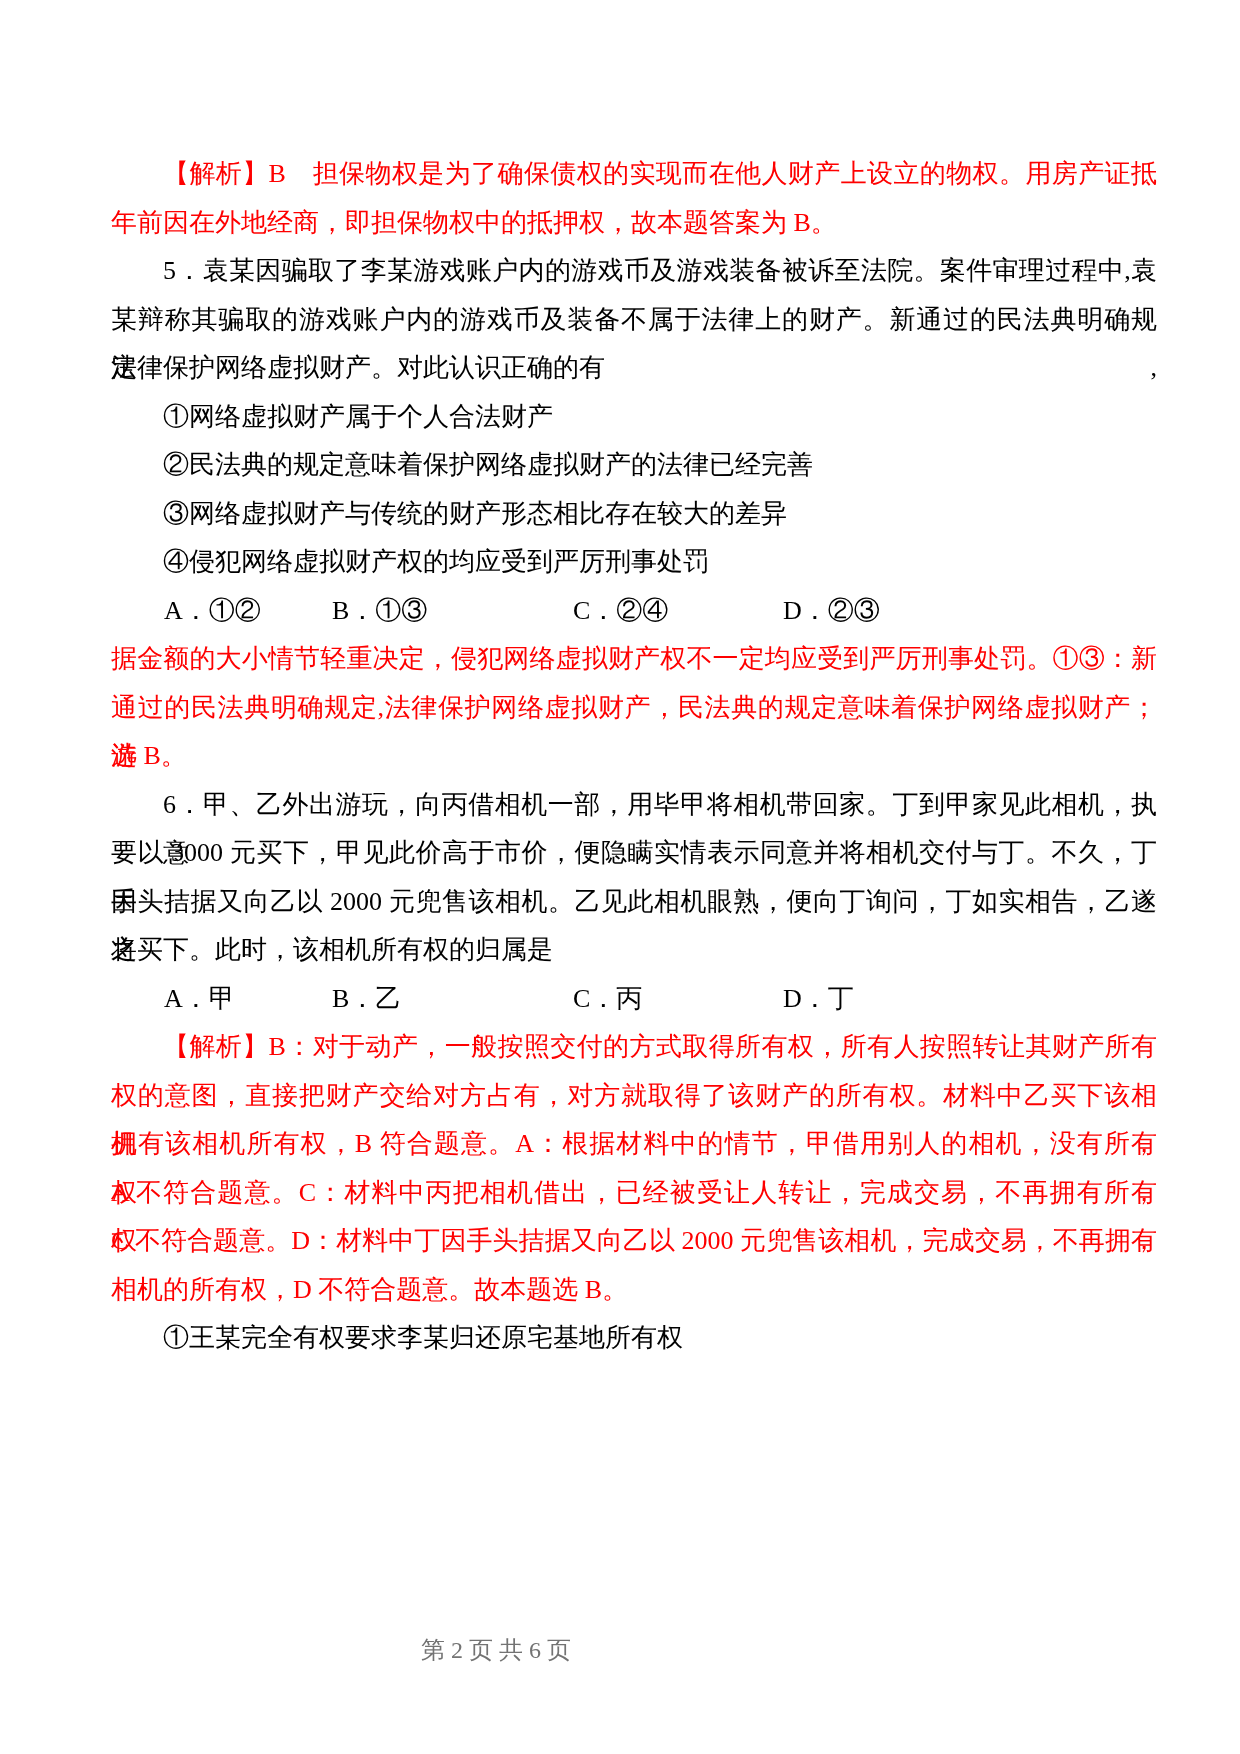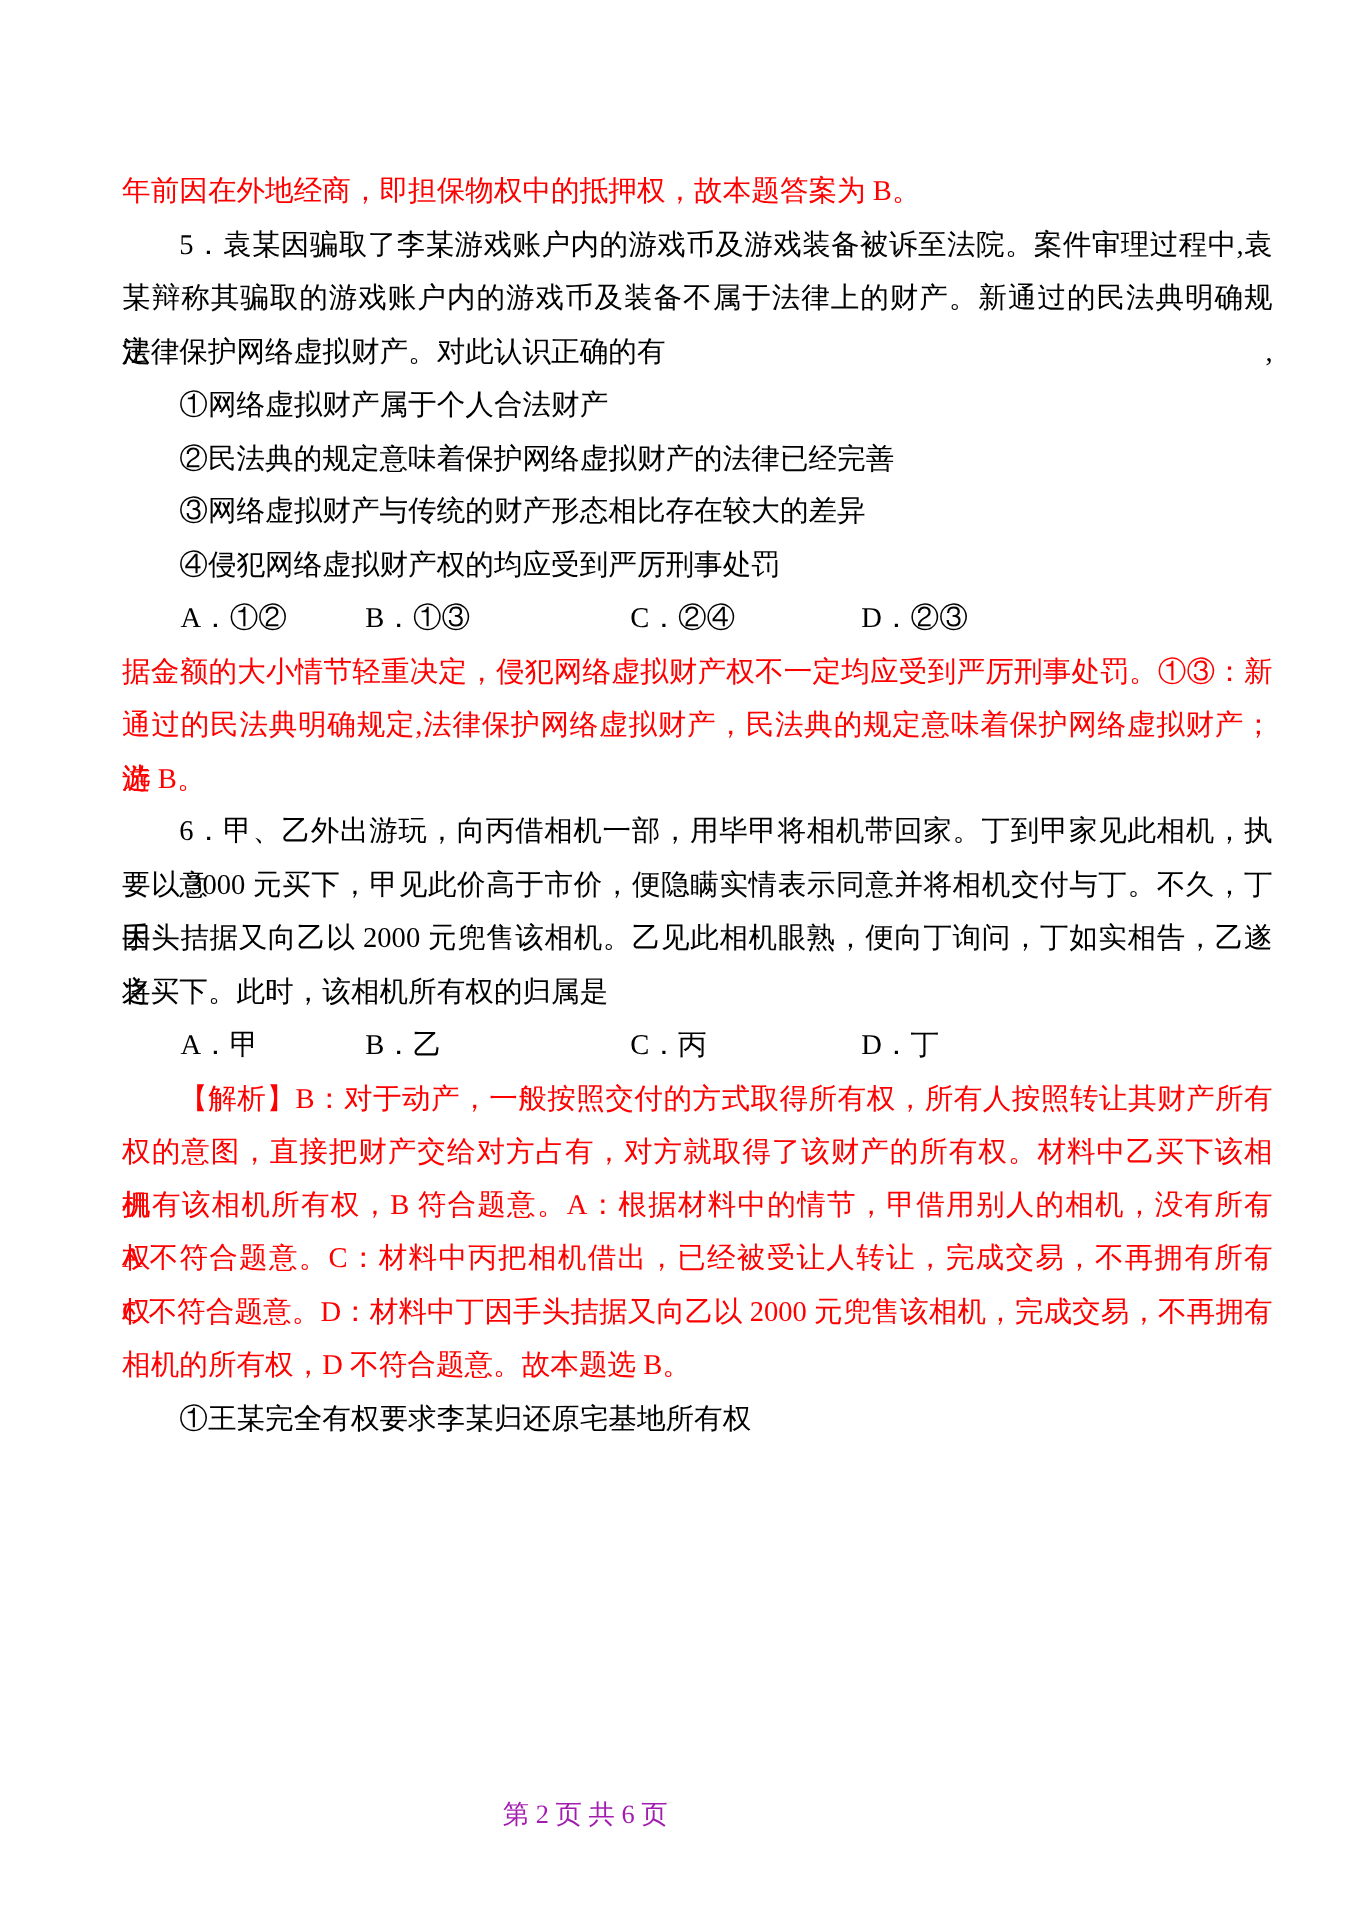--- a/index.html
+++ b/index.html
@@ -34,28 +34,28 @@
   .opt-1{left:221px}
   .opt-2{left:462px}
   .opt-3{left:672px}
   .footer{
     position:absolute;
     top:1634px;left:0;
     width:992px;
     text-align:center;
     font-size:24px;
     line-height:32px;
-    color:#a21caf;
-    margin-left:36px;
+    color:#737373;
   }
 </style>
 </head>
 <body>
 
 <div class="doc">
+    <div class="ln red indent fill">【解析】B　担保物权是为了确保债权的实现而在他人财产上设立的物权。用房产证抵</div>
     <div class="ln red">年前因在外地经商，即担保物权中的抵押权，故本题答案为 B。</div>
     <div class="ln indent fill">5．袁某因骗取了李某游戏账户内的游戏币及游戏装备被诉至法院。案件审理过程中,袁</div>
     <div class="ln fill">某辩称其骗取的游戏账户内的游戏币及装备不属于法律上的财产。新通过的民法典明确规定,</div>
     <div class="ln">法律保护网络虚拟财产。对此认识正确的有</div>
     <div class="ln indent">①网络虚拟财产属于个人合法财产</div>
     <div class="ln indent">②民法典的规定意味着保护网络虚拟财产的法律已经完善</div>
     <div class="ln indent">③网络虚拟财产与传统的财产形态相比存在较大的差异</div>
     <div class="ln indent">④侵犯网络虚拟财产权的均应受到严厉刑事处罚</div>
     <div class="ln options-row">
       <span class="opt opt-0">A．①②</span>

